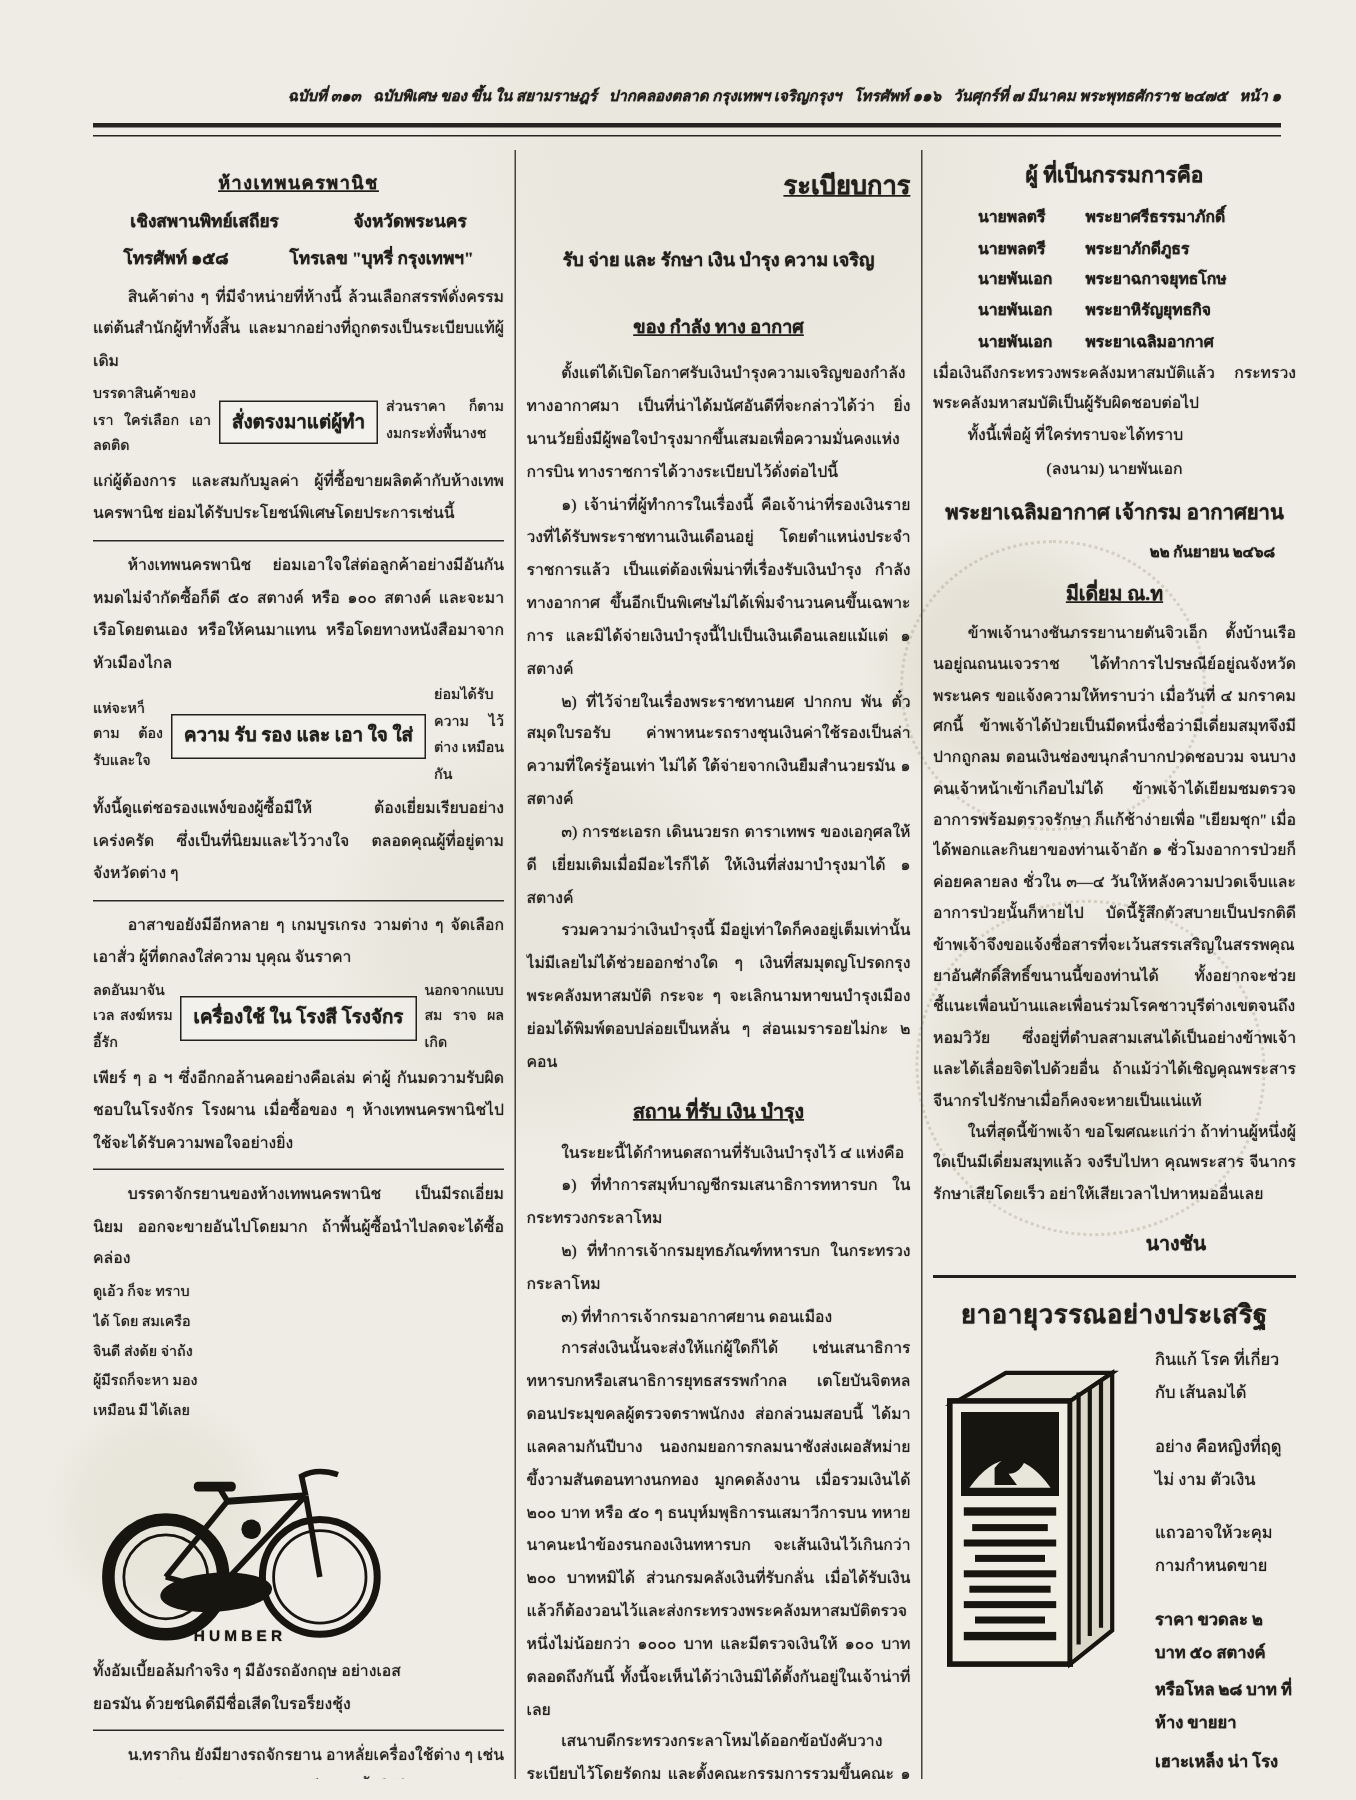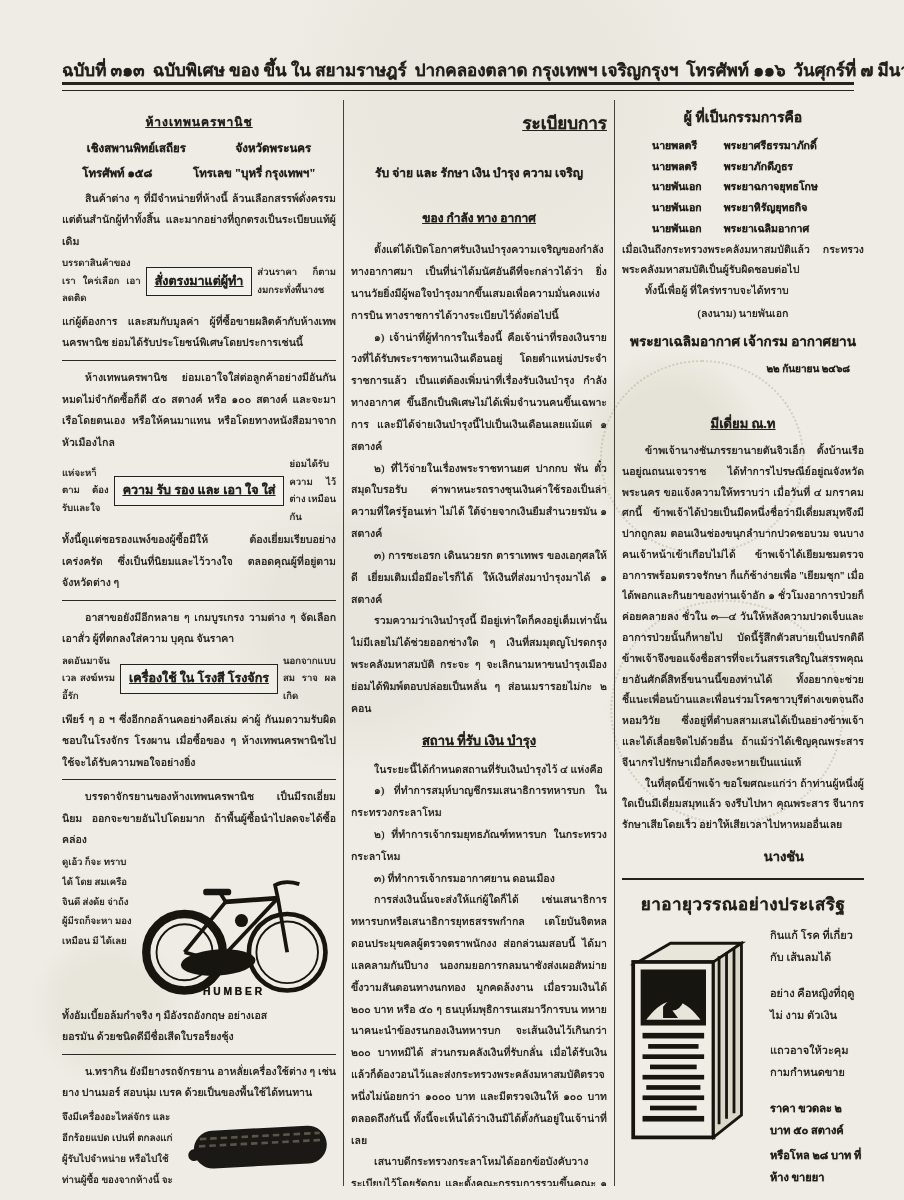--- a/index.html
+++ b/index.html
@@ -11,54 +11,54 @@
       radial-gradient(circle at 79% 59%, rgba(150,133,96,.10) 0 70px, transparent 110px),
       radial-gradient(circle at 40% 52%, rgba(150,140,110,.07) 0 90px, transparent 150px),
       radial-gradient(circle at 12% 84%, rgba(150,133,96,.07) 0 45px, transparent 80px),
       radial-gradient(circle at 55% 8%, rgba(150,140,110,.05) 0 120px, transparent 220px);
     font-family:"Liberation Serif","DejaVu Serif",serif;
     color:#211f1b;
   }
   .stain-ring{position:absolute;border:2px dotted rgba(122,106,74,.22);border-radius:50%;pointer-events:none;}
   .ink{text-shadow:0 0 .7px rgba(20,18,14,.85);}
   .masthead{
-    position:absolute;top:56px;left:62px;right:50px;display:flex;justify-content:flex-start;
-    align-items:baseline;font-weight:bold;font-size:17px;white-space:nowrap;gap:8px;
+    position:absolute;top:56px;left:62px;right:50px;display:flex;justify-content:flex-end;
+    align-items:baseline;font-weight:bold;font-size:10px;white-space:nowrap;gap:8px;font-style:italic;
   }
   .mast-rule{position:absolute;top:82px;left:62px;right:50px;height:5px;
     border-top:3px solid #262420;border-bottom:1px solid #262420;}
   .cols{position:absolute;top:96px;left:62px;right:40px;bottom:14px;display:flex;overflow:hidden;}
   .vrule{width:1px;background:#45423b;margin:4px 7px 0 7px;}
   .col{overflow:hidden;}
   .col-left{width:274px;font-size:10.5px;line-height:2.05;}
   .col-mid{width:256px;font-size:10.5px;line-height:2.08;}
   .col-right{flex:1;font-size:10.5px;line-height:1.98;}
   .p{margin:0;text-align:justify;text-indent:2.2em;}
   .p0{margin:0;text-align:justify;text-indent:0;}
   .hr{border:0;border-top:1.6px solid #2b2925;margin:6px 0;}
   .hr-heavy{border:0;border-top:2.2px solid #23211d;margin:8px 0;}
   .ltitle{font-size:12px;font-weight:bold;text-align:center;margin:14px 0 2px 0;
     text-decoration:underline;letter-spacing:1px;}
   .lsub{display:flex;justify-content:space-around;font-weight:bold;font-size:11.5px;margin:2px 0;}
   .boxrow{display:flex;align-items:center;gap:5px;margin:3px 0;}
   .sidecol{flex:1;font-size:9.5px;line-height:1.85;text-align:justify;}
   .inbox{border:1.6px solid #23211d;padding:1px 8px;font-weight:bold;font-size:12.5px;
-    white-space:nowrap;background:rgba(255,255,255,.25);text-decoration:underline;}
+    white-space:nowrap;background:rgba(255,255,255,.25);}
   .mid-h1{font-size:17px;font-weight:bold;text-align:right;margin:10px 0 6px 0;text-decoration:underline;}
   .mid-h2{font-size:12px;font-weight:bold;text-align:center;margin:20px 0;}
   .mid-h3{font-size:12px;font-weight:bold;text-align:center;margin:4px 0 8px 0;text-decoration:underline;}
   .sec-h{font-size:13px;font-weight:bold;text-align:center;margin:8px 0 4px 0;text-decoration:underline;}
   .crow{display:flex;margin:0;}
   .crank{width:42%;padding-left:30px;box-sizing:border-box;font-weight:bold;}
   .cname{flex:1;font-weight:bold;}
   .sigline{text-align:center;margin:2px 0;}
   .sigline-big{text-align:center;font-size:13.5px;font-weight:bold;margin:4px 0;}
   .dateline{text-align:right;font-weight:bold;font-size:10px;padding-right:14px;margin:2px 0;}
   .signame{text-align:right;font-size:13px;font-weight:bold;padding-right:60px;margin:8px 0 4px 0;}
-  .bikewrap{display:flex;margin:2px 0;}
+  .bikewrap{display:flex;margin:2px 0;flex-direction:column;}
   .bike-side{width:74px;font-size:9.5px;line-height:2.1;}
   .bike-art{flex:1;text-align:center;}
   .equipwrap{display:flex;margin:2px 0;gap:4px;}
   .equip-side{width:122px;font-size:9.8px;line-height:2.15;}
   .equip-art{flex:1;display:flex;flex-direction:column;gap:10px;padding-top:6px;}
   .ad{margin-top:4px;}
   .ad-title{font-size:17px;font-weight:bold;text-align:center;margin:6px 0 4px 0;letter-spacing:.5px;}
   .adwrap{display:flex;gap:6px;}
   .ad-art{width:142px;position:relative;}
   .ad-lines{flex:1;font-size:11px;}
@@ -211,21 +211,21 @@
       <div class="crow">
         <span class="crank">นายพันเอก</span>
         <span class="cname">พระยาเฉลิมอากาศ</span>
       </div>
       <p class="p0">เมื่อเงินถึงกระทรวงพระคลังมหาสมบัติแล้ว กระทรวงพระคลังมหาสมบัติเป็นผู้รับผิดชอบต่อไป</p>
       <p class="p">ทั้งนี้เพื่อผู้ ที่ใคร่ทราบจะได้ทราบ</p>
       <div class="sigline">(ลงนาม) นายพันเอก</div>
       <div class="sigline-big">พระยาเฉลิมอากาศ  เจ้ากรม อากาศยาน</div>
       <div class="dateline">๒๒ กันยายน ๒๔๖๘</div>
 
-      <div class="sec-h" style="margin-top:32px;">มีเดี่ยม ณ.ท</div>
+      <div class="sec-h" style="margin-top:4px;">มีเดี่ยม ณ.ท</div>
       <p class="p">ข้าพเจ้านางชันภรรยานายตันจิวเอ็ก ตั้งบ้านเรือนอยู่ณถนนเจวราช ได้ทำการไปรษณีย์อยู่ณจังหวัดพระนคร ขอแจ้งความให้ทราบว่า เมื่อวันที่ ๔ มกราคมศกนี้ ข้าพเจ้าได้ป่วยเป็นมีดหนึ่งชื่อว่ามีเดี่ยมสมุทจึงมีปากถูกลม ตอนเงินช่องขนุกลำบากปวดชอบวม จนบางคนเจ้าหน้าเข้าเกือบไม่ได้ ข้าพเจ้าได้เยียมชมตรวจอาการพร้อมตรวจรักษา ก็แก้ช้าง่ายเพื่อ "เยียมชุก" เมื่อได้พอกและกินยาของท่านเจ้าอัก ๑ ชั่วโมงอาการป่วยก็ค่อยคลายลง ชั่วใน ๓—๔ วันให้หลังความปวดเจ็บและอาการป่วยนั้นก็หายไป บัดนี้รู้สึกตัวสบายเป็นปรกติดี ข้าพเจ้าจึงขอแจ้งชื่อสารที่จะเว้นสรรเสริญในสรรพคุณยาอันศักดิ์สิทธิ์ขนานนี้ของท่านได้ ทั้งอยากจะช่วยชี้แนะเพื่อนบ้านและเพื่อนร่วมโรคชาวบุรีต่างเขตจนถึงหอมวิวัย ซึ่งอยู่ที่ตำบลสามเสนได้เป็นอย่างข้าพเจ้า และได้เลื่อยจิตไปด้วยอื่น ถ้าแม้ว่าได้เชิญคุณพระสาร จีนากรไปรักษาเมื่อก็คงจะหายเป็นแน่แท้</p>
       <p class="p">ในที่สุดนี้ข้าพเจ้า ขอโฆศณะแก่ว่า ถ้าท่านผู้หนึ่งผู้ใดเป็นมีเดี่ยมสมุทแล้ว จงรีบไปหา คุณพระสาร จีนากรรักษาเสียโดยเร็ว อย่าให้เสียเวลาไปหาหมออื่นเลย</p>
       <div class="signame">นางชัน</div>
       <hr class="hr-heavy">
 
       <div class="ad">
         <div class="ad-title">ยาอายุวรรณอย่างประเสริฐ</div>
         <div class="adwrap">
           <div class="ad-art">
             <svg width="140" height="240" viewBox="0 0 150 250">

